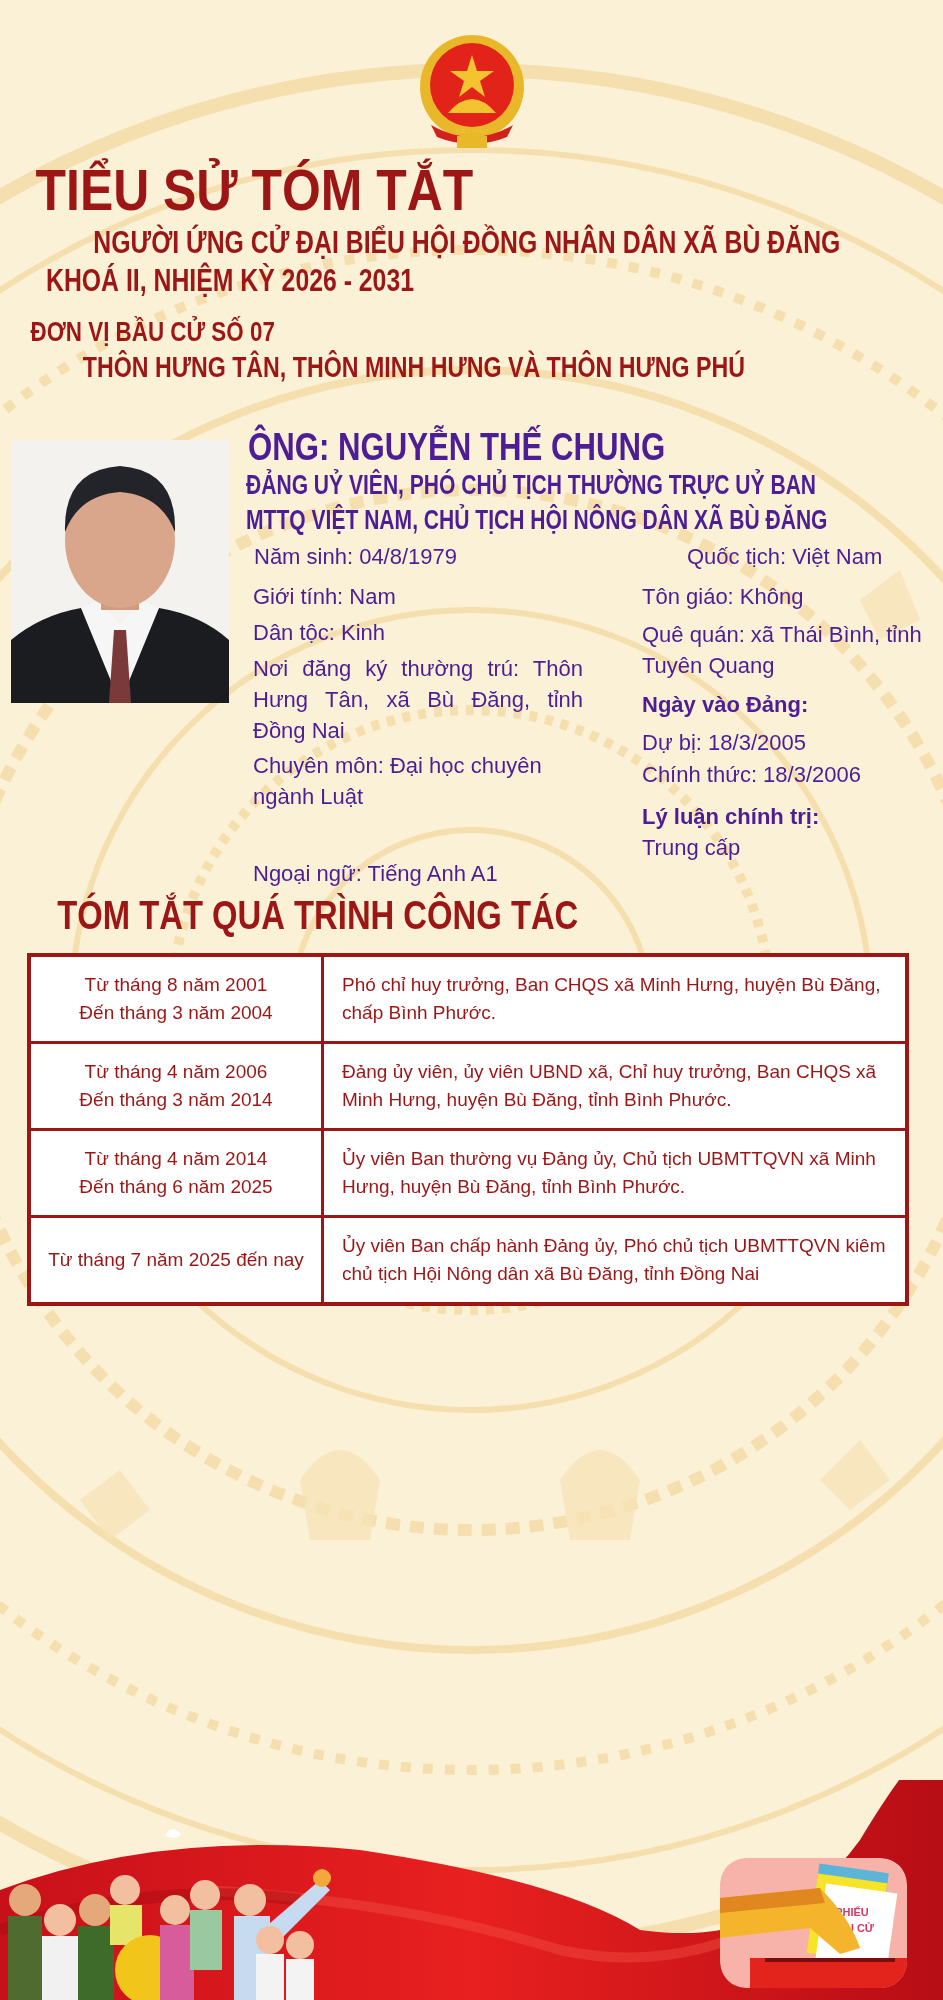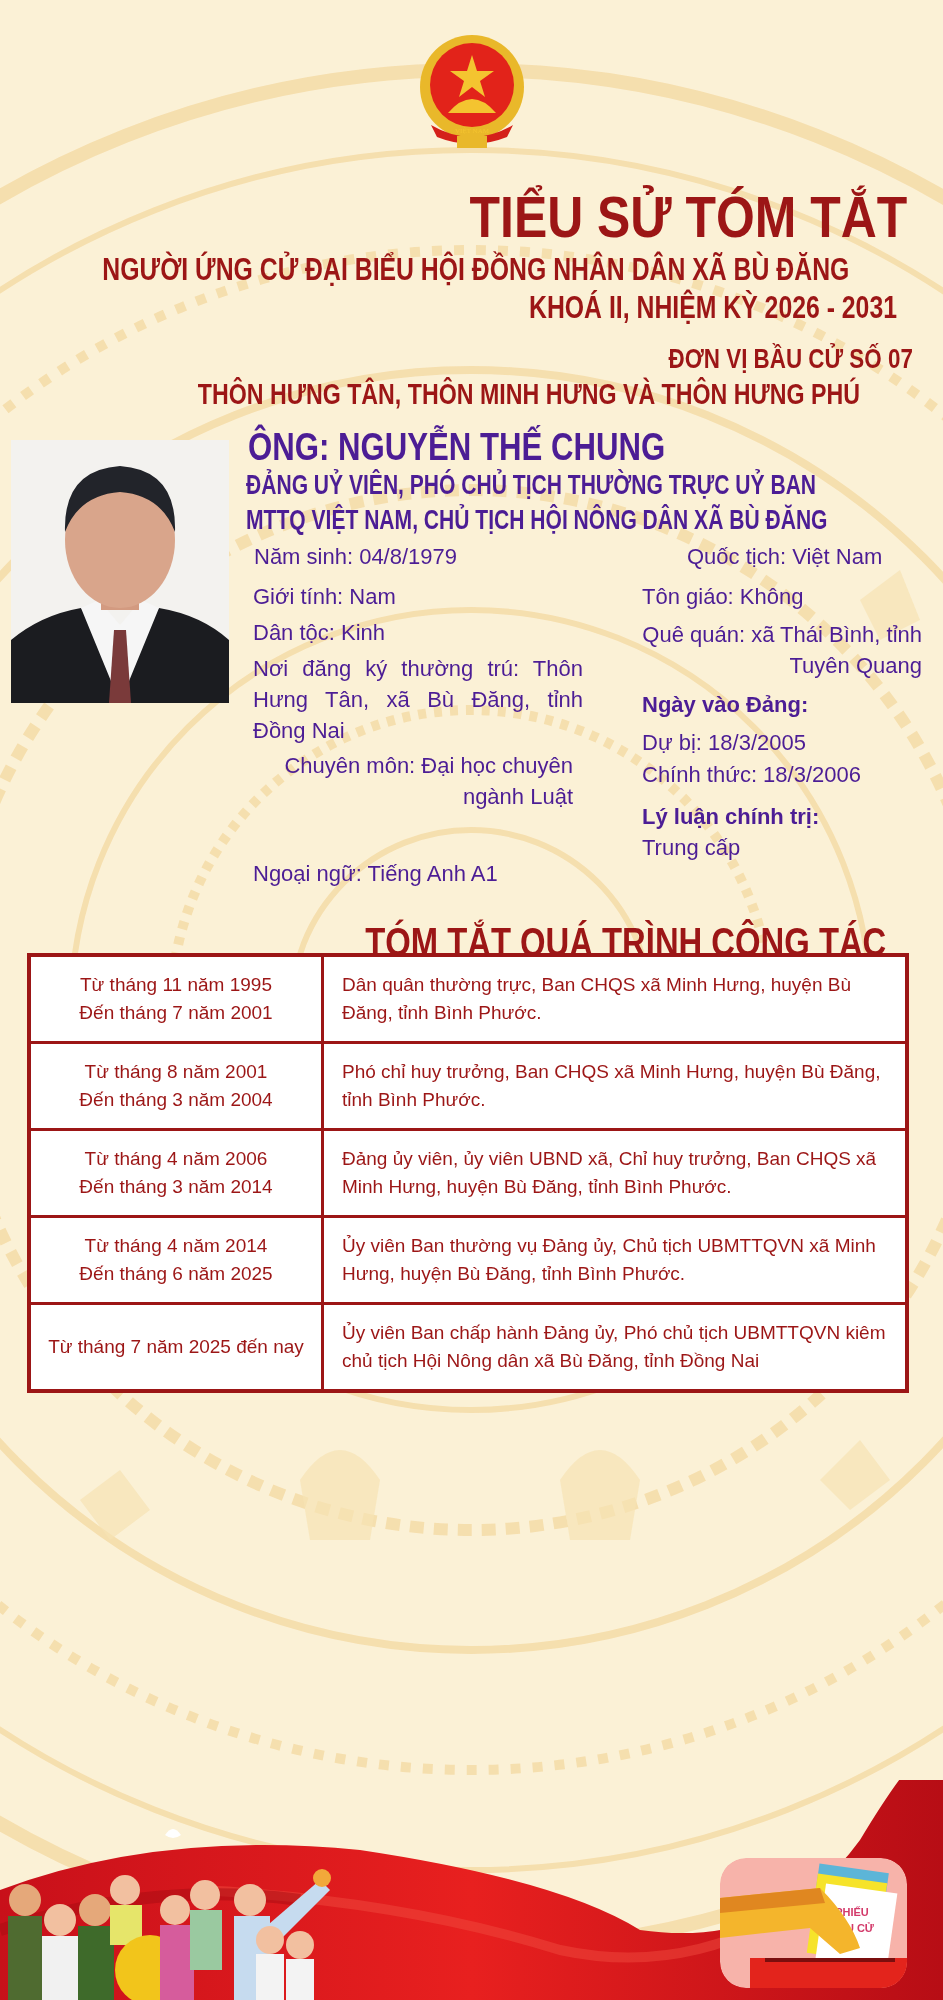--- a/index.html
+++ b/index.html
@@ -3,26 +3,26 @@
 <meta charset="utf-8">
 <style>
   html, body { margin:0; padding:0; }
   body { width:943px; height:2000px; position:relative; overflow:hidden;
          background:#fbf1d6; font-family:"Liberation Sans", sans-serif; }
   .bg-pattern { position:absolute; inset:0; z-index:0; }
   .abs { position:absolute; }
   .cond { display:inline-block; transform-origin:center top; white-space:nowrap; }
   .red { color:#9c1616; font-weight:bold; }
   .blue { color:#4c1d95; }
-  .center-line { left:0; width:943px; text-align:right; z-index:2;margin-top:27px; }
+  .center-line { left:0; width:943px; text-align:left; z-index:2; }
   .emblem { left:413px; top:33px; width:118px; height:120px; z-index:2; }
   .photo { left:11px; top:440px; width:218px; height:263px; background:#f5f4f2; overflow:hidden; z-index:2; }
   .name { left:248px; top:426px; font-size:38px; font-weight:bold; z-index:2; }
   .pos { left:246px; font-size:27px; font-weight:bold; z-index:2; }
-  .info { font-size:22px; line-height:31px; z-index:2;text-align:right; }
+  .info { font-size:22px; line-height:31px; z-index:2; }
   .section-title { top:893px; font-size:40px; }
   table.history { position:absolute; left:27px; top:953px; width:882px; border-collapse:collapse;
         background:#ffffff; z-index:2; border:4px solid #9c1616; }
   table.history td { border:3px solid #9c1616; color:#9c1616; font-size:19px; line-height:28px;
         height:84px; padding:0 14px; vertical-align:middle; }
   table.history td.period { width:262px; text-align:center; }
   table.history td.desc { padding-left:18px; }
   .bottom { left:0; top:1780px; width:943px; height:220px; z-index:1; }
   .ballot { left:720px; top:1858px; width:187px; height:130px; z-index:3; border-radius:26px; overflow:hidden; }
 </style>
@@ -115,31 +115,24 @@
 <div class="abs info blue" style="left:642px;top:832px;">Trung cấp</div>
 
 <div class="abs center-line red section-title">
   <span class="cond" style="transform:scaleX(0.82);">TÓM TẮT QUÁ TRÌNH CÔNG TÁC</span>
 </div>
 
 <table class="history">
   <tbody>
     <tr>
       <td class="period">
-        <div>Từ tháng 11 năm 1995</div>
-        <div>Đến tháng 7 năm 2001</div>
-      </td>
-      <td class="desc">Dân quân thường trực, Ban CHQS xã Minh Hưng, huyện Bù Đăng, tỉnh Bình Phước.</td>
-    </tr>
-    <tr>
-      <td class="period">
         <div>Từ tháng 8 năm 2001</div>
         <div>Đến tháng 3 năm 2004</div>
       </td>
-      <td class="desc">Phó chỉ huy trưởng, Ban CHQS xã Minh Hưng, huyện Bù Đăng, tỉnh Bình Phước.</td>
+      <td class="desc">Phó chỉ huy trưởng, Ban CHQS xã Minh Hưng, huyện Bù Đăng, chấp Bình Phước.</td>
     </tr>
     <tr>
       <td class="period">
         <div>Từ tháng 4 năm 2006</div>
         <div>Đến tháng 3 năm 2014</div>
       </td>
       <td class="desc">Đảng ủy viên, ủy viên UBND xã, Chỉ huy trưởng, Ban CHQS xã Minh Hưng, huyện Bù Đăng, tỉnh Bình Phước.</td>
     </tr>
     <tr>
       <td class="period">

